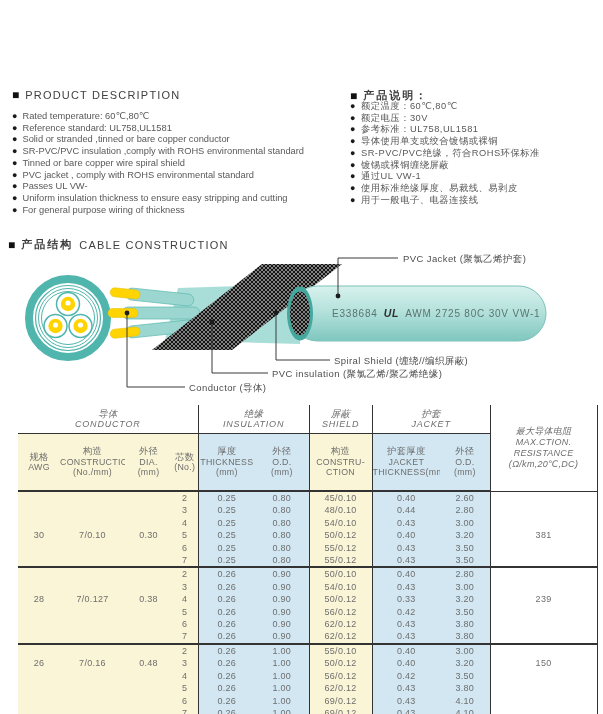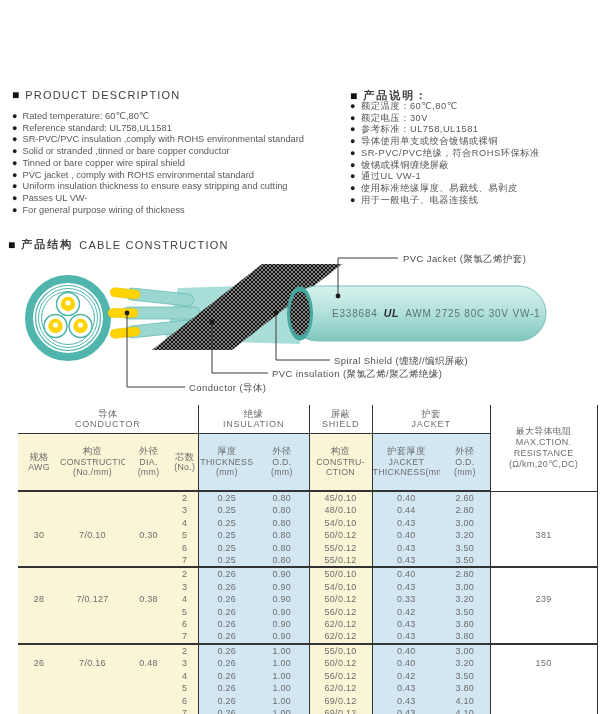--- a/index.html
+++ b/index.html
@@ -29,21 +29,21 @@
              letter-spacing:0.3px;overflow:hidden;}
   tr.grp th{height:28px;background:#fff;vertical-align:middle;}
   tr.grp .gzh{font-size:9.5px;line-height:11px;}
   tr.grp .gen{font-size:9px;line-height:11px;letter-spacing:0.8px;}
   tr.sub th{height:56px;vertical-align:middle;line-height:10.5px;font-size:8.8px;}
   tr.sub .hzh{font-size:9.3px;}
   tbody td{height:12.4px;line-height:12.4px;}
   .bg-cream{background:#FAF5D6;}
   .bg-blue{background:#D2E7F2;}
   .sep{border-right:1.6px solid #333;}
-  tr.grp th{border-bottom:1.5px solid #333;}
+  tr.grp th{border-bottom:1.5px solid #333;font-style:italic;}
   th.res-head{border-bottom:2px solid #333;background:#fff;vertical-align:bottom;
               padding-bottom:4px;line-height:11px;}
   tr.sub th{border-bottom:2px solid #333;}
   tr.gstart td{border-top:2px solid #333;}
   tr.glast td{border-bottom:2px solid #333;}
 </style>
 </head>
 <body>
 
 <div class="page">
@@ -53,26 +53,26 @@
     <span>PRODUCT DESCRIPTION</span>
   </h2>
   <h2 class="sec-title" id="title-zh">
     <span class="marker">■</span>
     <span class="zh">产品说明：</span>
   </h2>
 
   <ul class="bullets" id="list-en">
       <li><span class="bullet">●</span><span>Rated temperature: 60℃,80℃</span></li>
       <li><span class="bullet">●</span><span>Reference standard: UL758,UL1581</span></li>
+      <li><span class="bullet">●</span><span>Solid or stranded ,tinned or bare copper conductor</span></li>
       <li><span class="bullet">●</span><span>SR-PVC/PVC insulation ,comply with ROHS environmental standard</span></li>
-      <li><span class="bullet">●</span><span>Solid or stranded ,tinned or bare copper conductor</span></li>
       <li><span class="bullet">●</span><span>Tinned or bare copper wire spiral shield</span></li>
       <li><span class="bullet">●</span><span>PVC jacket , comply with ROHS environmental standard</span></li>
+      <li><span class="bullet">●</span><span>Passes UL VW-</span></li>
       <li><span class="bullet">●</span><span>Uniform insulation thickness to ensure easy stripping and cutting</span></li>
-      <li><span class="bullet">●</span><span>Passes UL VW-</span></li>
       <li><span class="bullet">●</span><span>For general purpose wiring of thickness</span></li>
     </ul>
   <ul class="bullets" id="list-zh">
       <li><span class="bullet">●</span><span>额定温度：60℃,80℃</span></li>
       <li><span class="bullet">●</span><span>额定电压：30V</span></li>
       <li><span class="bullet">●</span><span>参考标准：UL758,UL1581</span></li>
       <li><span class="bullet">●</span><span>导体使用单支或绞合镀锡或裸铜</span></li>
       <li><span class="bullet">●</span><span>SR-PVC/PVC绝缘，符合ROHS环保标准</span></li>
       <li><span class="bullet">●</span><span>镀锡或裸铜缠绕屏蔽</span></li>
       <li><span class="bullet">●</span><span>通过UL VW-1</span></li>

